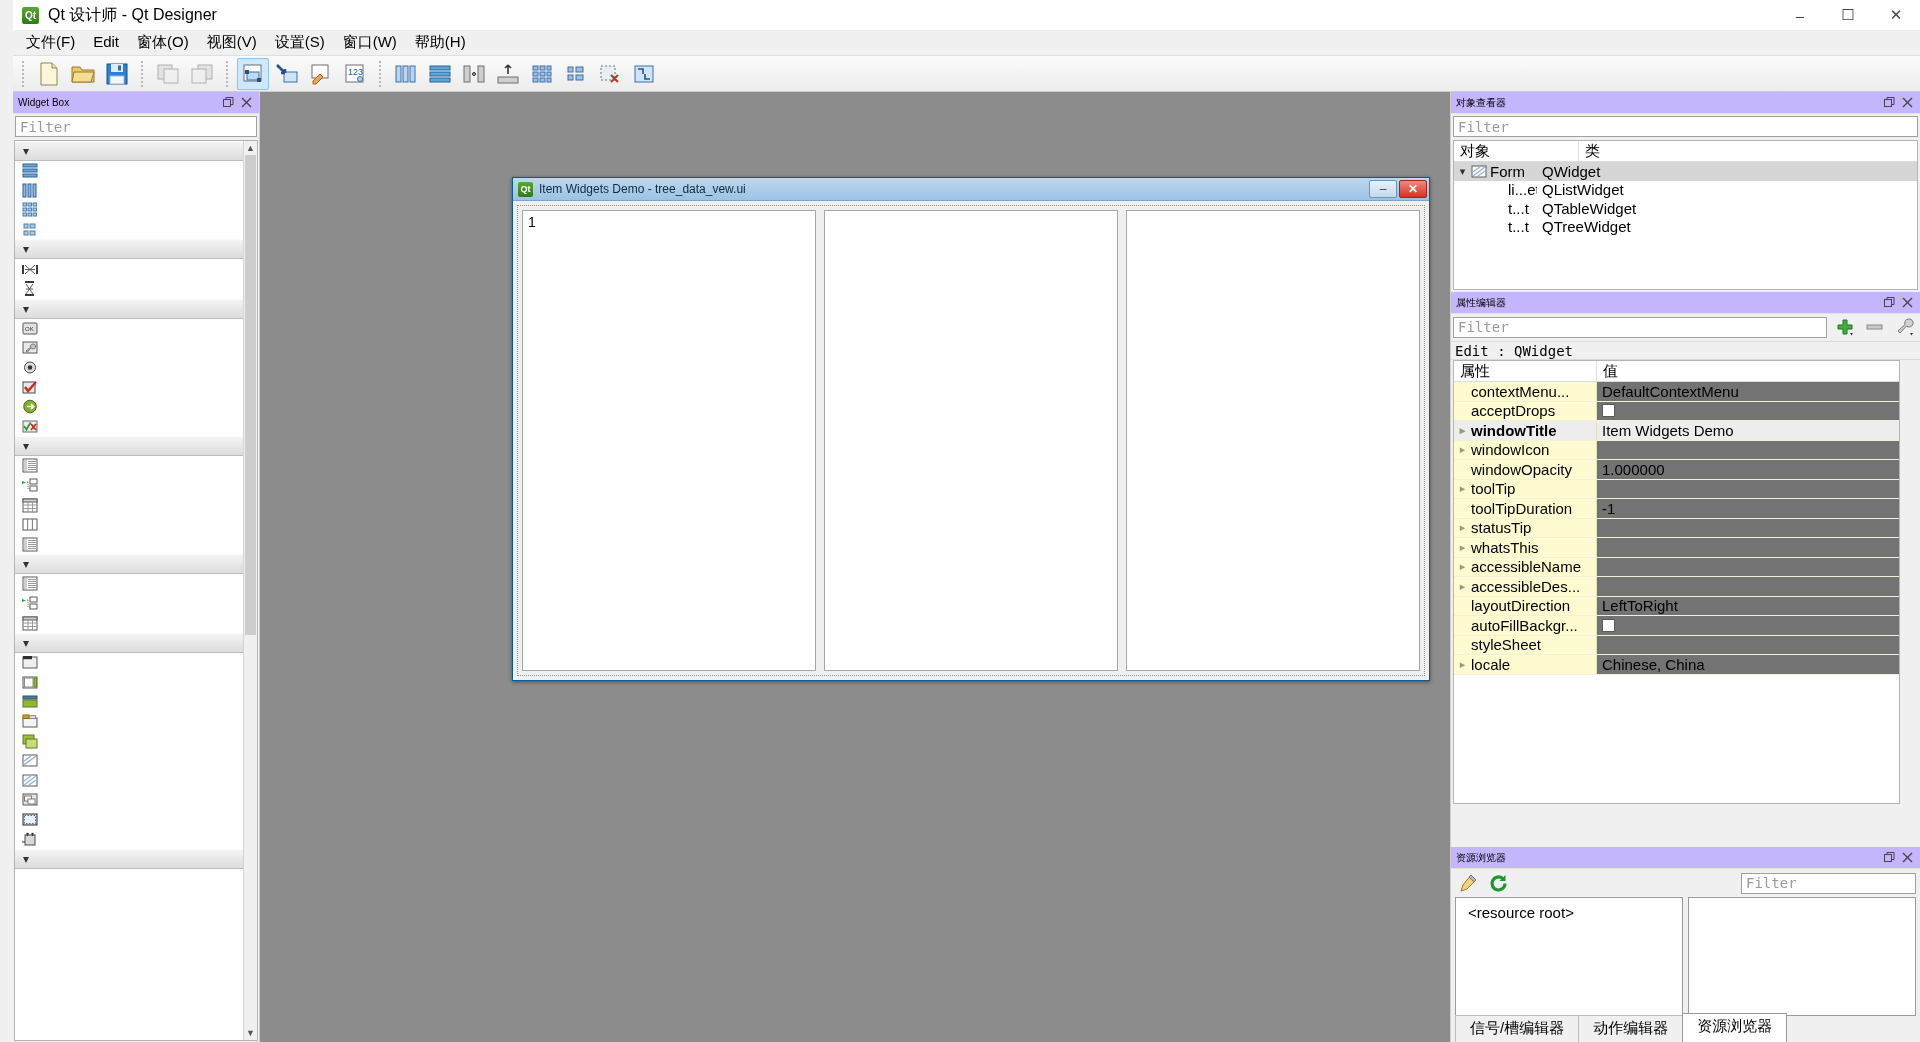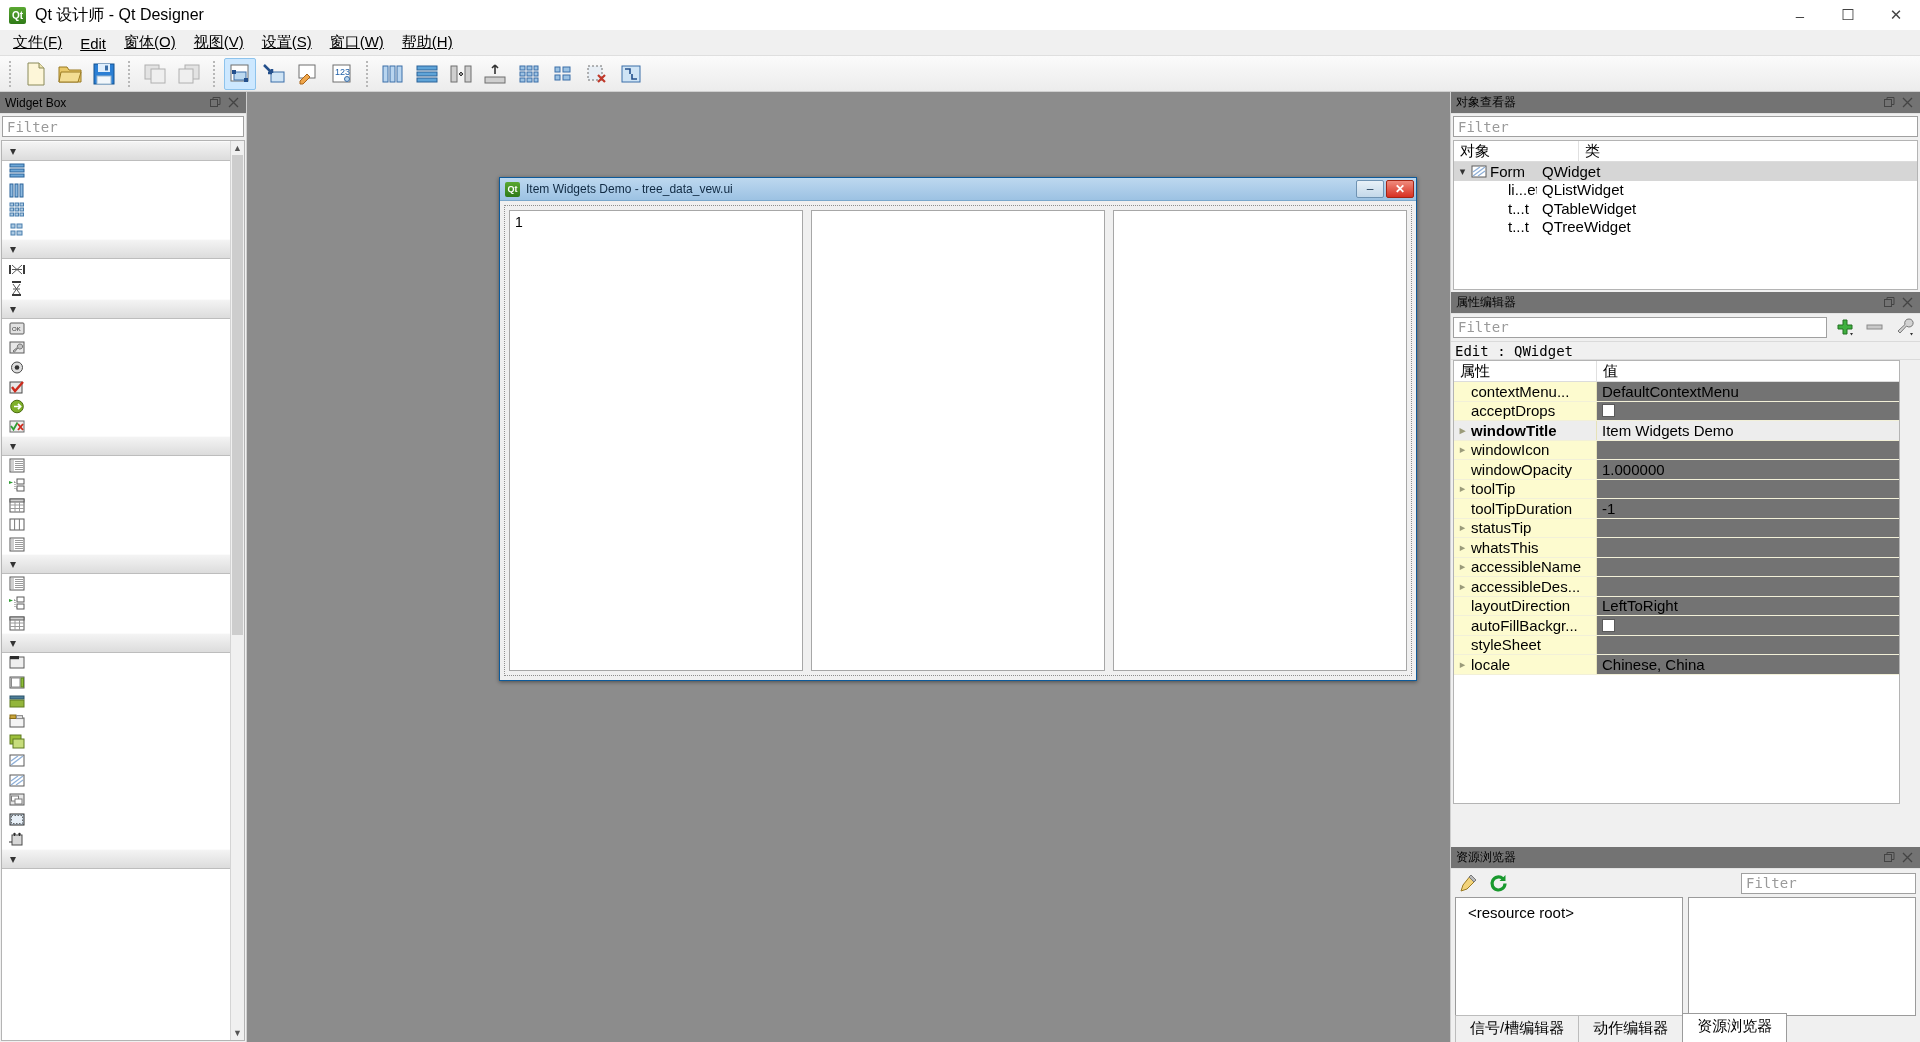--- a/index.html
+++ b/index.html
@@ -11,20 +11,21 @@
     font-size: 15px;
     background: #f0f0f0;
     color: #000;
   }
   #app {
     position: relative;
     width: 1920px; height: 1042px;
     background: #f0f0f0;
     display: flex;
     flex-direction: column;
+    padding-left: 13px;
   }
 
   
   .titlebar {
     height: 30px;
     background: #ffffff;
     display: flex;
     align-items: center;
     padding-left: 9px;
     flex: 0 0 30px;
@@ -46,24 +47,23 @@
   .win-btn {
     width: 48px; height: 30px;
     display:flex;align-items:center;justify-content:center;
     font-size: 15px; color:#444;
   }
 
   
   .menubar {
     height: 26px; flex: 0 0 26px;
     background:#f0f0f0;
-    display:flex; align-items:flex-end;
+    display:flex; align-items:flex-start;
     padding-left: 4px;
     border-bottom: 1px solid #dfdfdf;
-    text-decoration: underline;
   }
   .menu-item {
     padding: 3px 9px;
     font-size: 15px;
     color: #000;
     white-space: nowrap;
   }
 
   
   .toolbar {
@@ -92,23 +92,23 @@
   
   .main {
     flex: 1 1 auto;
     display: flex;
     min-height: 0;
   }
 
   
   .dock-title {
     height: 22px;
-    background: #737373;
+    background: #c4b5fd;
     display:flex; align-items:center;
-    font-size: 12px;
+    font-size: 10px;
     padding: 0 4px 0 5px;
     border-bottom: 1px solid #e3e3e3;
     justify-content: flex-end;
   }
   .dock-title .t { flex:1 1 auto; }
   .dock-ico {
     width: 18px; height:18px;
     display:flex;align-items:center;justify-content:center;
     color:#333;
   }

